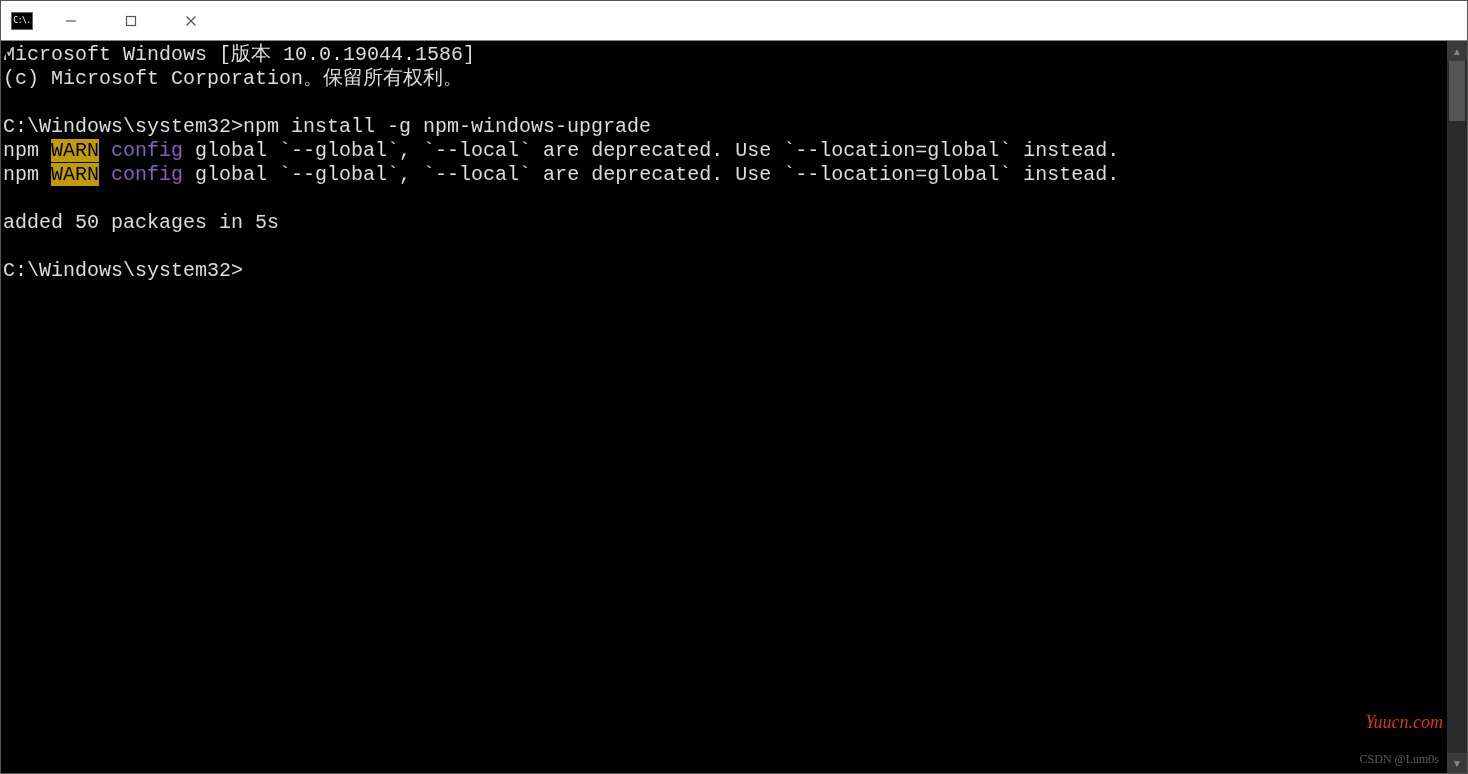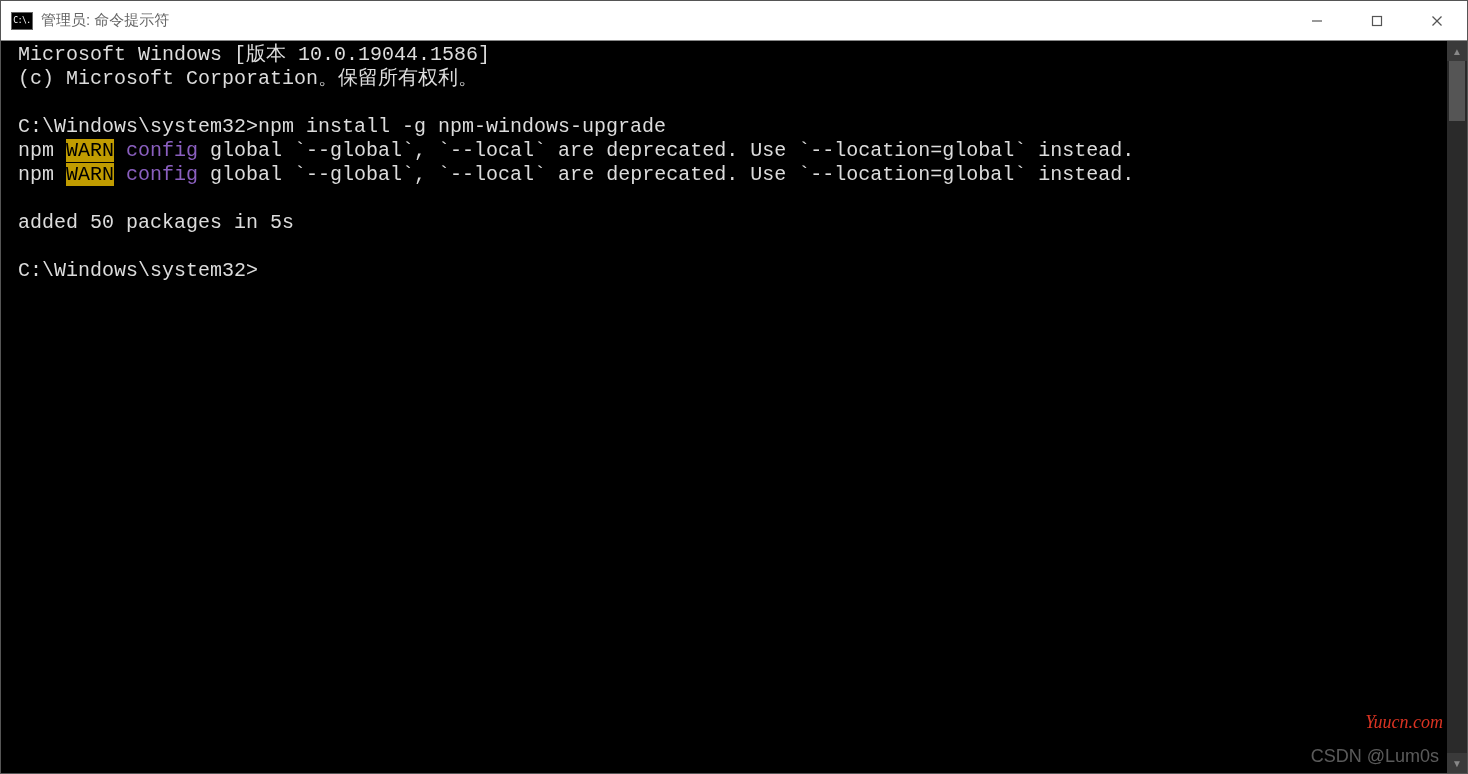--- a/index.html
+++ b/index.html
@@ -75,21 +75,21 @@
       background: #000000;
       position: relative;
     }
     .terminal {
       flex: 1;
       background: #000000;
       color: #dcdcdc;
       font-family: "NSimSun", "Consolas", "Courier New", monospace;
       font-size: 20px;
       line-height: 24px;
-      padding: 2px 0 2px 17px;
+      padding: 2px 0 2px 2px;
       white-space: pre;
       overflow: hidden;
       border-radius: 29px;
     }
     .scrollbar {
       width: 20px;
       background: #2a2a2a;
       position: relative;
     }
     .scroll-up-btn, .scroll-down-btn {
@@ -118,41 +118,40 @@
       color: #000000;
     }
     .config-txt {
       color: #8a5fbf;
     }
     .watermark-csdn {
       position: absolute;
       bottom: 6px;
       right: 28px;
       color: rgba(200,200,200,0.45);
-      font-size: 18px;
-      font-family: Liberation Sans, sans-serif;
+      font-size: 12px;
+      font-family: Liberation Serif, serif;
     }
     .watermark-yuucn {
       position: absolute;
       bottom: 40px;
       right: 24px;
       color: rgba(255,60,40,0.85);
       font-size: 18px;
       font-family: "Times New Roman", serif;
       font-style: italic;
       font-weight: normal;
     }
   </style>
 </head>
 <body>
 
 <div class="window">
   <div class="titlebar">
     <div class="titlebar-icon">C:\.</div>
-    <div class="titlebar-text">管理员: 命令提示符</div>
     <div class="window-controls">
       <div class="wc-btn">
         <svg viewBox="0 0 12 12">
             <line x1="1" y1="6" x2="11" y2="6"></line>
           </svg>
       </div>
       <div class="wc-btn">
         <svg viewBox="0 0 12 12">
             <rect x="1.5" y="1.5" width="9" height="9"></rect>
           </svg>

